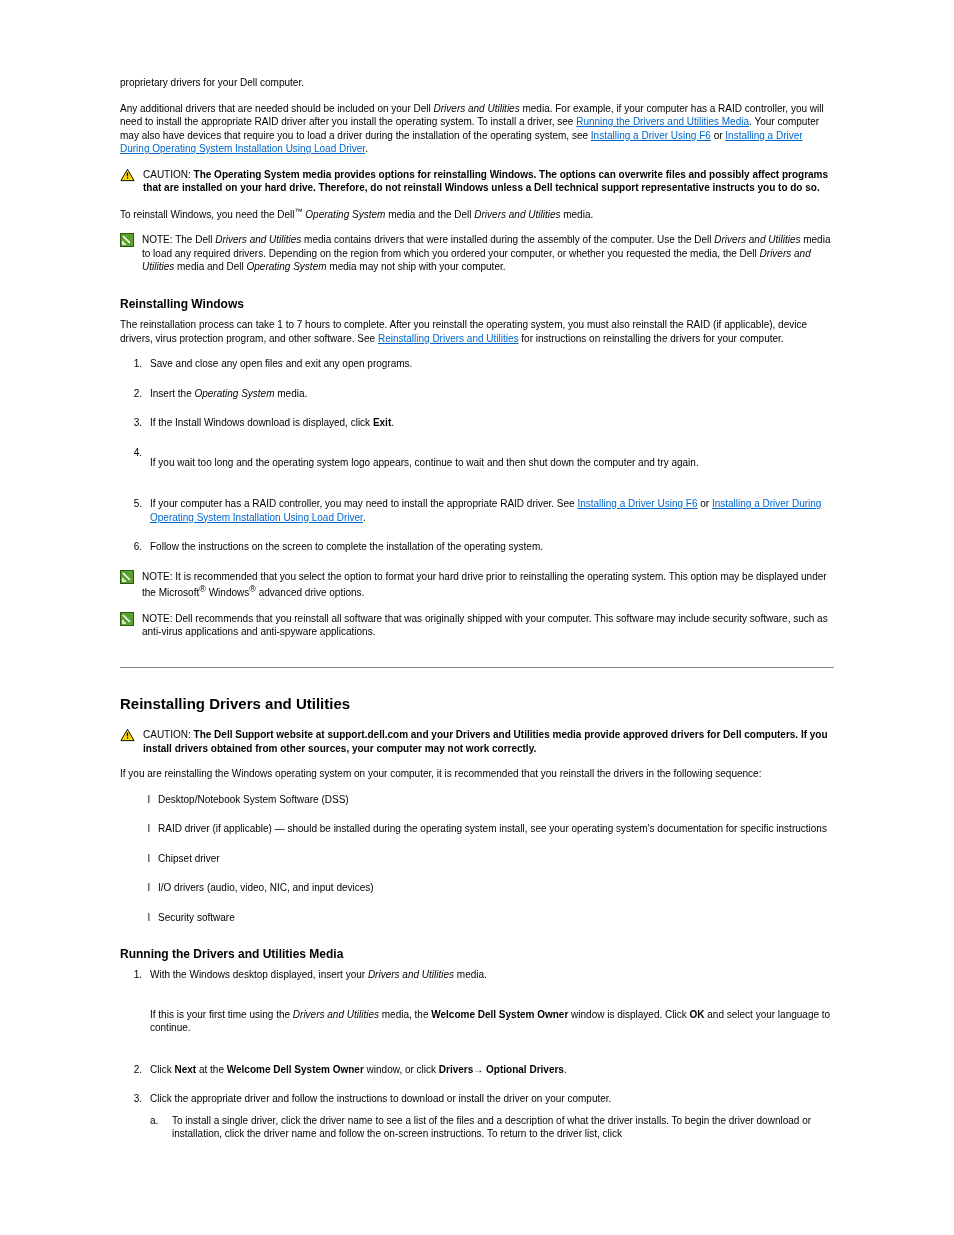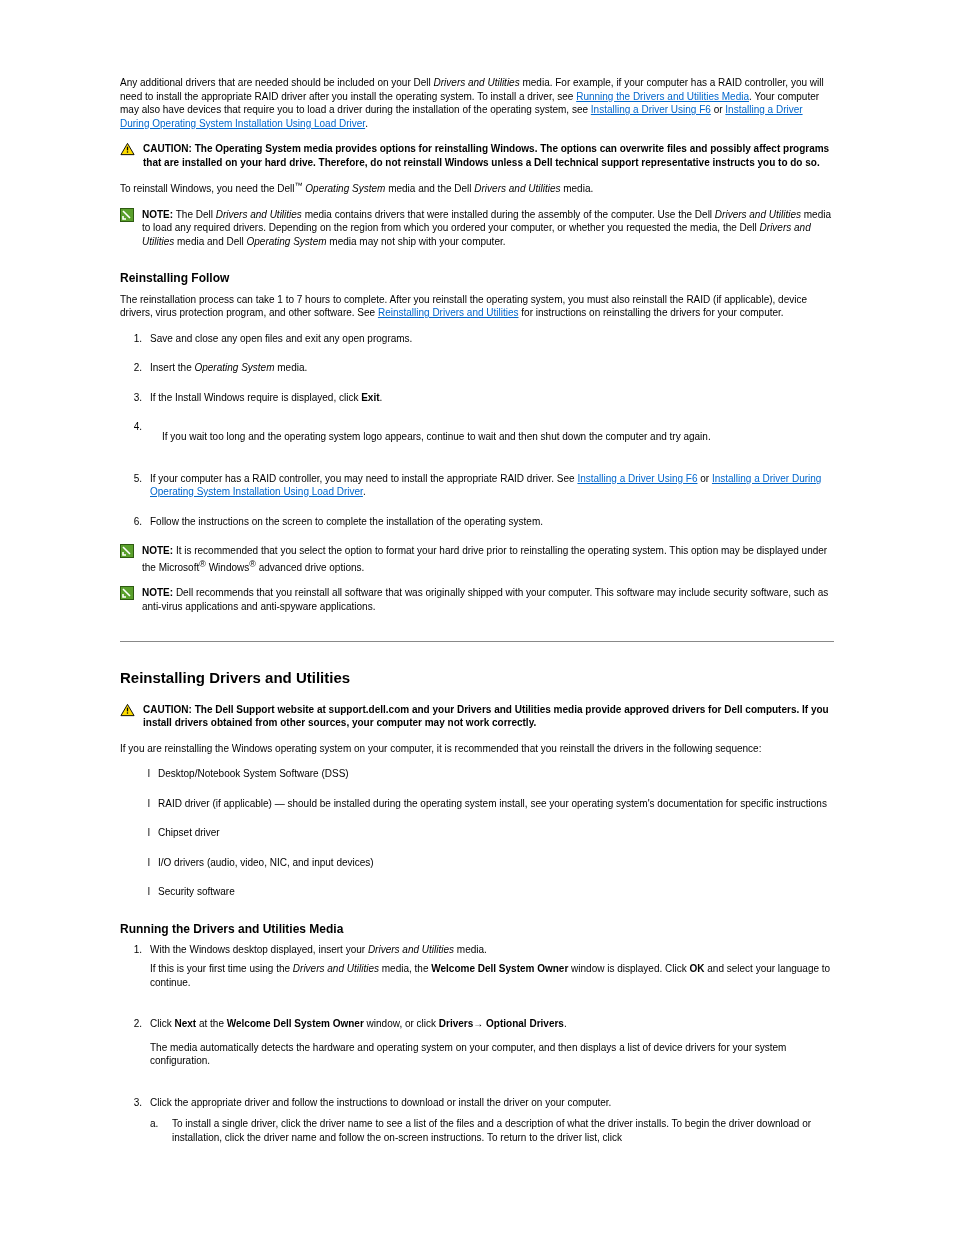--- a/index.html
+++ b/index.html
@@ -40,21 +40,21 @@
   .callout {
     display: flex;
     align-items: flex-start;
     gap: 8px;
     margin: 8px 0 12px 0;
   }
   .callout .body {
     flex: 1;
   }
   .callout .label {
-    font-weight: bold;
+    font-weight: normal;
     margin-top: 41px;
   }
   .icon-caution {
     width: 15px;
     height: 14px;
     flex: 0 0 15px;
   }
   .icon-note {
     width: 14px;
     height: 14px;
@@ -106,20 +106,23 @@
   .sup {
     font-size: 8px;
     vertical-align: super;
   }
 </style>
 </head>
 <body>
 
 <div class="page">
 
+  <div class="para">
+    <span>proprietary drivers for your Dell computer.</span>
+  </div>
 
 
   <div class="para">
     <span>Any additional drivers that are needed should be included on your Dell </span><span class="italic">Drivers and Utilities</span><span> media. For example, if your computer has a RAID controller, you will need to install the appropriate RAID driver after you install the operating system. To install a driver, see </span><a class="link">Running the Drivers and Utilities Media</a><span>. Your computer may also have devices that require you to load a driver during the installation of the operating system, see </span><a class="link">Installing a Driver Using F6</a><span> or </span><a class="link">Installing a Driver During Operating System Installation Using Load Driver</a><span>.</span>
   </div>
 
   <div class="callout">
     <svg class="icon-caution" viewBox="0 0 16 14">
         <polygon points="8,1 15,13 1,13" fill="#ffdd00" stroke="#000" stroke-width="1"></polygon>
         <rect x="7.3" y="4.5" width="1.4" height="4" fill="#000"></rect>
@@ -137,47 +140,47 @@
   <div class="callout">
     <svg class="icon-note" viewBox="0 0 14 14">
         <rect x="0.5" y="0.5" width="13" height="13" fill="#5aa02c" stroke="#2d5a11" stroke-width="1"></rect>
         <path d="M3 3 L10 10 M3 8 L3 11 L6 11" stroke="#fff" stroke-width="1.6" fill="none"></path>
       </svg>
     <div class="body">
       <span class="label">NOTE:</span><span> The Dell </span><span class="italic">Drivers and Utilities</span><span> media contains drivers that were installed during the assembly of the computer. Use the Dell </span><span class="italic">Drivers and Utilities</span><span> media to load any required drivers. Depending on the region from which you ordered your computer, or whether you requested the media, the Dell </span><span class="italic">Drivers and Utilities</span><span> media and Dell </span><span class="italic">Operating System</span><span> media may not ship with your computer.</span>
     </div>
   </div>
 
-  <div class="heading3">Reinstalling Follow</div>
+  <div class="heading3">Reinstalling Windows</div>
 
   <div class="para">
     <span>The reinstallation process can take 1 to 7 hours to complete. After you reinstall the operating system, you must also reinstall the RAID (if applicable), device drivers, virus protection program, and other software. See </span><a class="link">Reinstalling Drivers and Utilities</a><span> for instructions on reinstalling the drivers for your computer.</span>
   </div>
 
   <ol class="steps">
     <li>
       <span class="num">1.</span>
       <div class="step-body"><span>Save and close any open files and exit any open programs.</span></div>
     </li>
     <li>
       <span class="num">2.</span>
       <div class="step-body">
         <span>Insert the </span><span class="italic">Operating System</span><span> media.</span>
       </div>
     </li>
     <li>
       <span class="num">3.</span>
       <div class="step-body">
-        <span>If the </span><span>Install Windows</span><span> require is displayed, click </span><span class="bold">Exit</span><span>.</span>
+        <span>If the </span><span>Install Windows</span><span> download is displayed, click </span><span class="bold">Exit</span><span>.</span>
       </div>
     </li>
     <li>
       <span class="num">4.</span>
       <div class="step-body">
-        <div class="para" style="margin-top:10px;margin-left:12px;"><span>If you wait too long and the operating system logo appears, continue to wait and then shut down the computer and try again.</span></div>
+        <div class="para" style="margin-top:10px;"><span>If you wait too long and the operating system logo appears, continue to wait and then shut down the computer and try again.</span></div>
       </div>
     </li>
     <li>
       <span class="num">5.</span>
       <div class="step-body">
         <span>If your computer has a RAID controller, you may need to install the appropriate RAID driver. See </span><a class="link">Installing a Driver Using F6</a><span> or </span><a class="link">Installing a Driver During Operating System Installation Using Load Driver</a><span>.</span>
       </div>
     </li>
     <li>
       <span class="num">6.</span>
@@ -250,33 +253,30 @@
 
   <div class="heading3">Running the Drivers and Utilities Media</div>
 
   <ol class="steps">
     <li>
       <span class="num">1.</span>
       <div class="step-body">
         <div>
           <span>With the Windows desktop displayed, insert your </span><span class="italic">Drivers and Utilities</span><span> media.</span>
         </div>
-        <div class="para" style="margin-top:6px;">
+        <div class="para" style="margin-top:26px;">
           <span>If this is your first time using the </span><span class="italic">Drivers and Utilities</span><span> media, the </span><span class="bold">Welcome Dell System Owner</span><span> window is displayed. Click </span><span class="bold">OK</span><span> and select your language to continue.</span>
         </div>
       </div>
     </li>
     <li>
       <span class="num">2.</span>
       <div class="step-body">
         <div>
           <span>Click </span><span class="bold">Next</span><span> at the </span><span class="bold">Welcome Dell System Owner</span><span> window, or click </span><span class="bold">Drivers</span><span>→</span> <span class="bold">Optional Drivers</span><span>.</span>
-        </div>
-        <div class="para" style="margin-top:10px;">
-          <span>The media automatically detects the hardware and operating system on your computer, and then displays a list of device drivers for your system configuration.</span>
         </div>
       </div>
     </li>
     <li>
       <span class="num">3.</span>
       <div class="step-body">
         <div><span>Click the appropriate driver and follow the instructions to download or install the driver on your computer.</span></div>
         <ul class="substeps">
           <li>
             <span class="sub-label">a.</span>

